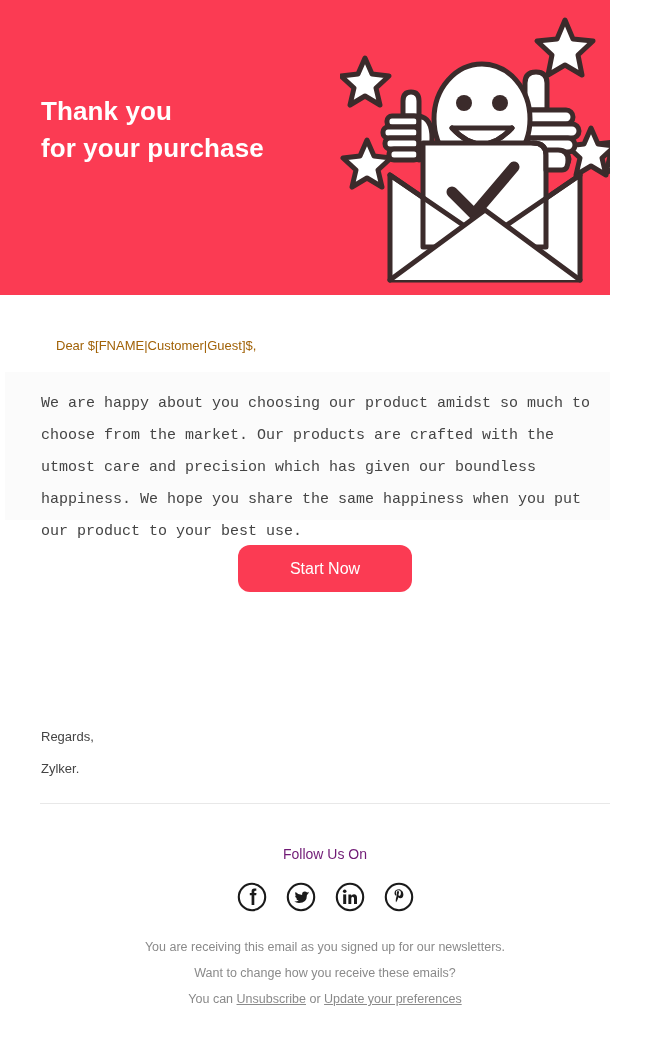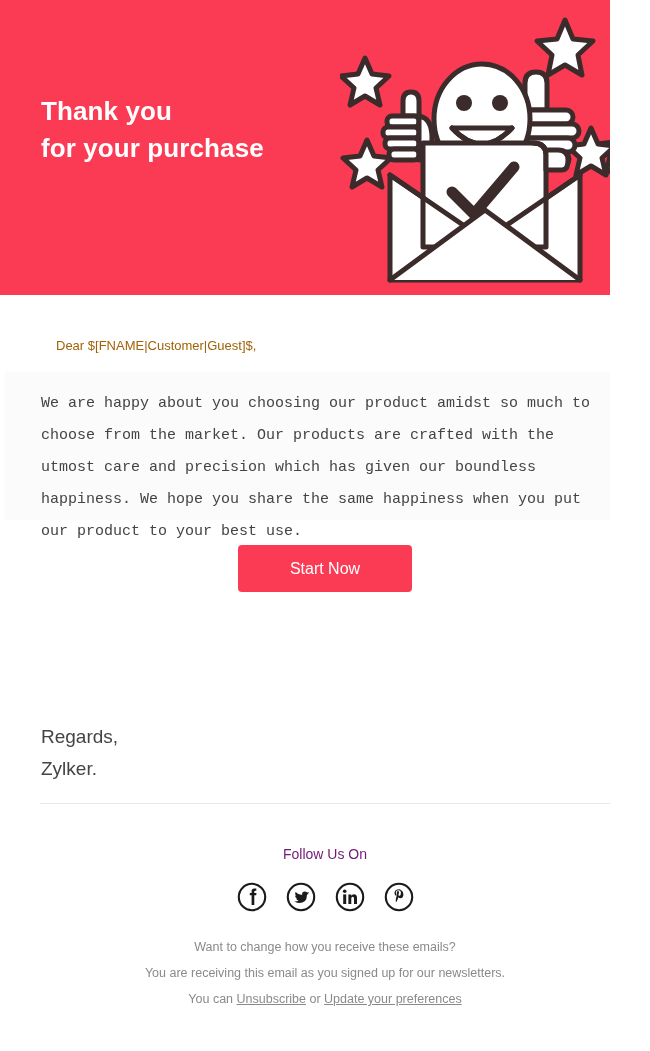--- a/index.html
+++ b/index.html
@@ -88,21 +88,21 @@
     text-align:center;
   }
 
   .cta-button {
     display:inline-block;
     background:#fb3b53;
     color:#ffffff;
     font-size:16px;
     padding:14px 42px;
     border:none;
-    border-radius:4px;
+    border-radius:12px;
     min-width:174px;
     cursor:pointer;
     font-family:"Liberation Sans", sans-serif;
     line-height:1.2;
   }
 
   
   .contact-block {
     position:absolute;
     left:41px;
@@ -114,21 +114,21 @@
 
   .contact-block a {
     color:#444444;
     text-decoration:underline;
   }
 
   .signoff-block {
     position:absolute;
     left:41px;
     top:721px;
-    font-size:19px;
+    font-size:13px;
     color:#444444;
     line-height:32px;
   }
 
   
   .divider {
     position:absolute;
     left:40px;
     top:803px;
     width:570px;
@@ -288,19 +288,19 @@
     </svg>
 
     <svg class="social-icon" viewBox="0 0 30 30">
       <circle cx="15" cy="15" r="13.2" fill="none" stroke="#1a1a1a" stroke-width="2.1"></circle>
       <path d="M15.4,7.3 Q10.5,7.3 10.5,11.2 Q10.5,13 11.9,13.7 Q12.2,13.8 12.3,13.4 L12.5,12.6 Q12.6,12.3 12.4,12.1 Q11.9,11.4 11.9,10.5 Q11.9,8.2 14.6,8.2 Q16.9,8.2 16.9,10.4 Q16.9,13.8 15.2,13.8 Q14.2,13.8 14.5,12.6 Q15,10.6 15,10 Q15,9 14,9 Q12.8,9 12.8,10.6 Q12.8,11.4 13.1,11.9 L11.9,16.8 Q11.6,18.2 11.9,20.2 Q11.9,20.4 12.1,20.3 Q13.4,18.6 13.8,17 L14.3,15.2 Q14.9,16.2 16.3,16.2 Q19.4,16.2 19.4,12.2 Q19.4,9.3 16.9,7.9 Q16.2,7.3 15.4,7.3 Z" fill="#1a1a1a"></path>
     </svg>
 
   </div>
 
   <div class="legal-block">
+    <div>You are receiving this email as you signed up for our newsletters.</div>
     <div>Want to change how you receive these emails?</div>
-    <div>You are receiving this email as you signed up for our newsletters.</div>
     <div><span>You can </span><a href="#">Unsubscribe</a><span> or </span><a href="#">Update your preferences</a></div>
   </div>
 
 
 </div>
 
 </body></html>

